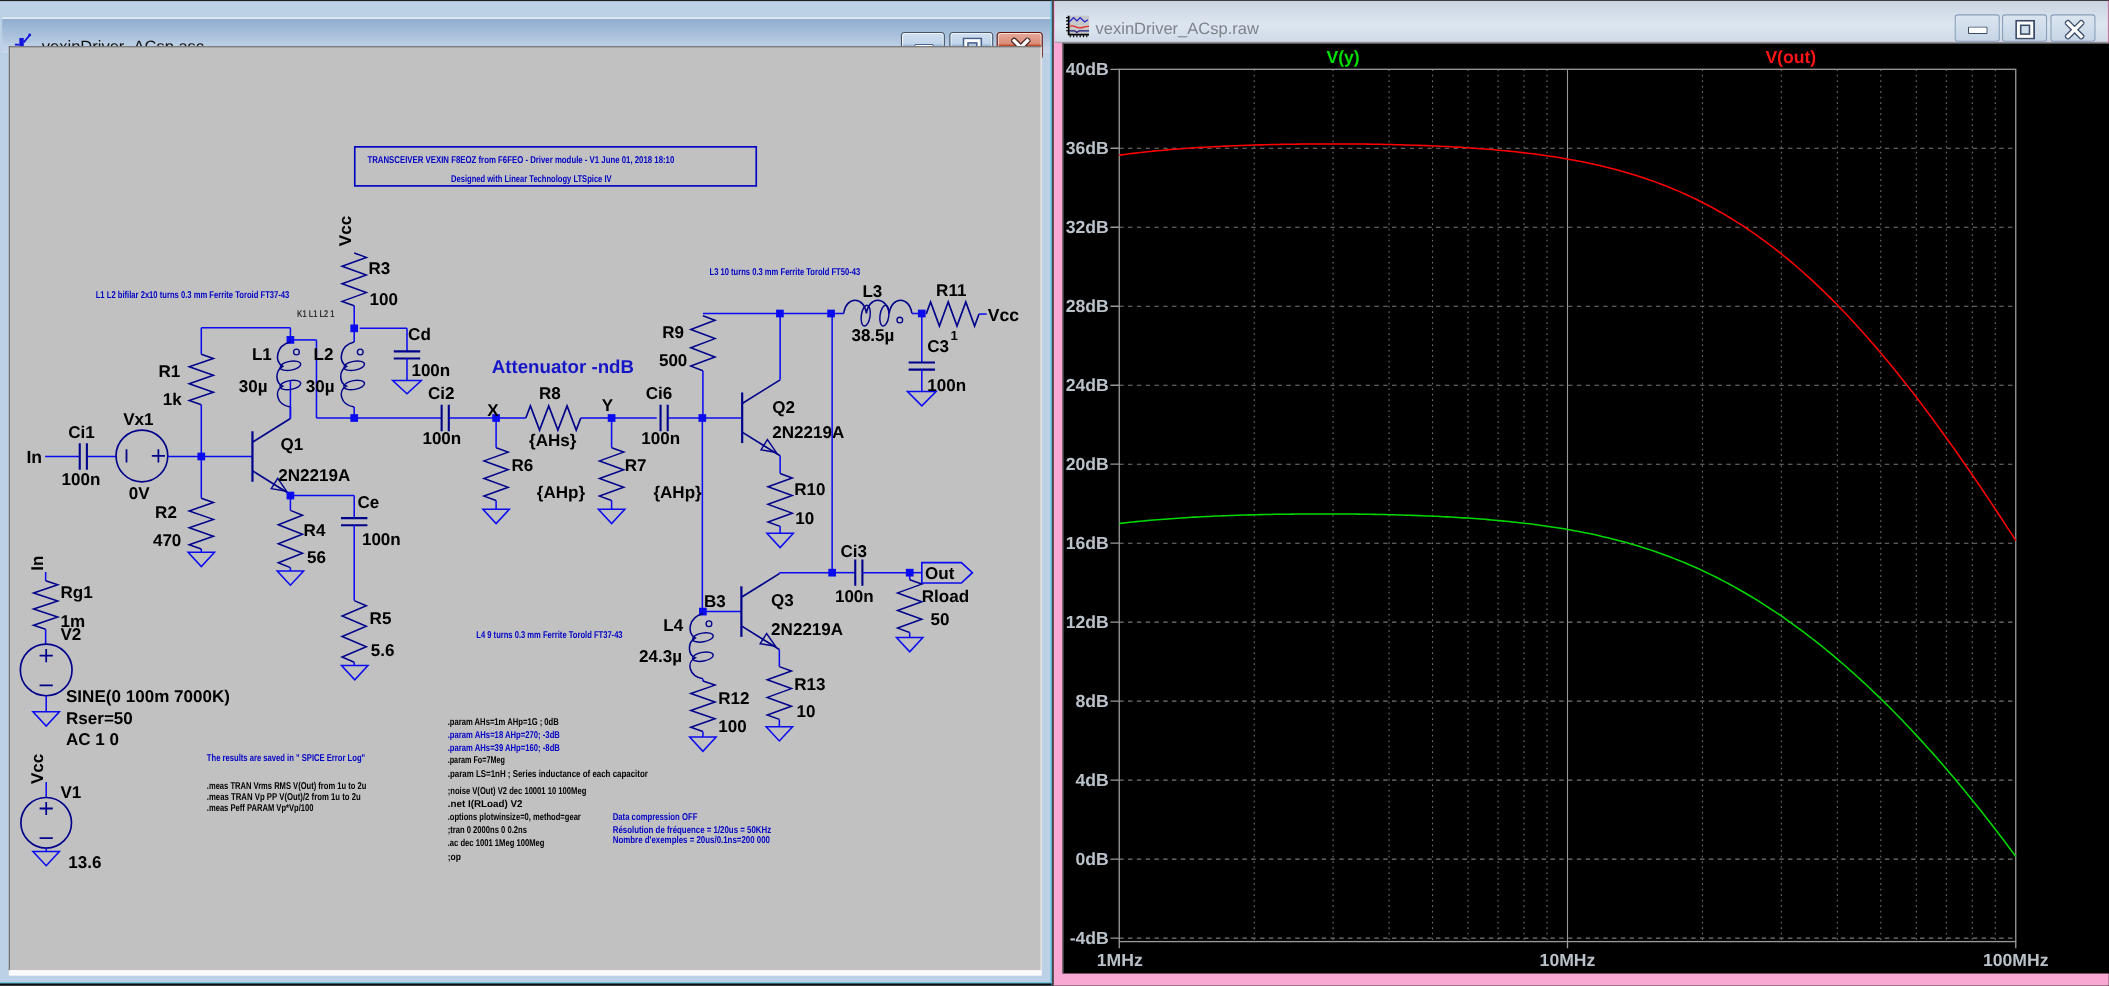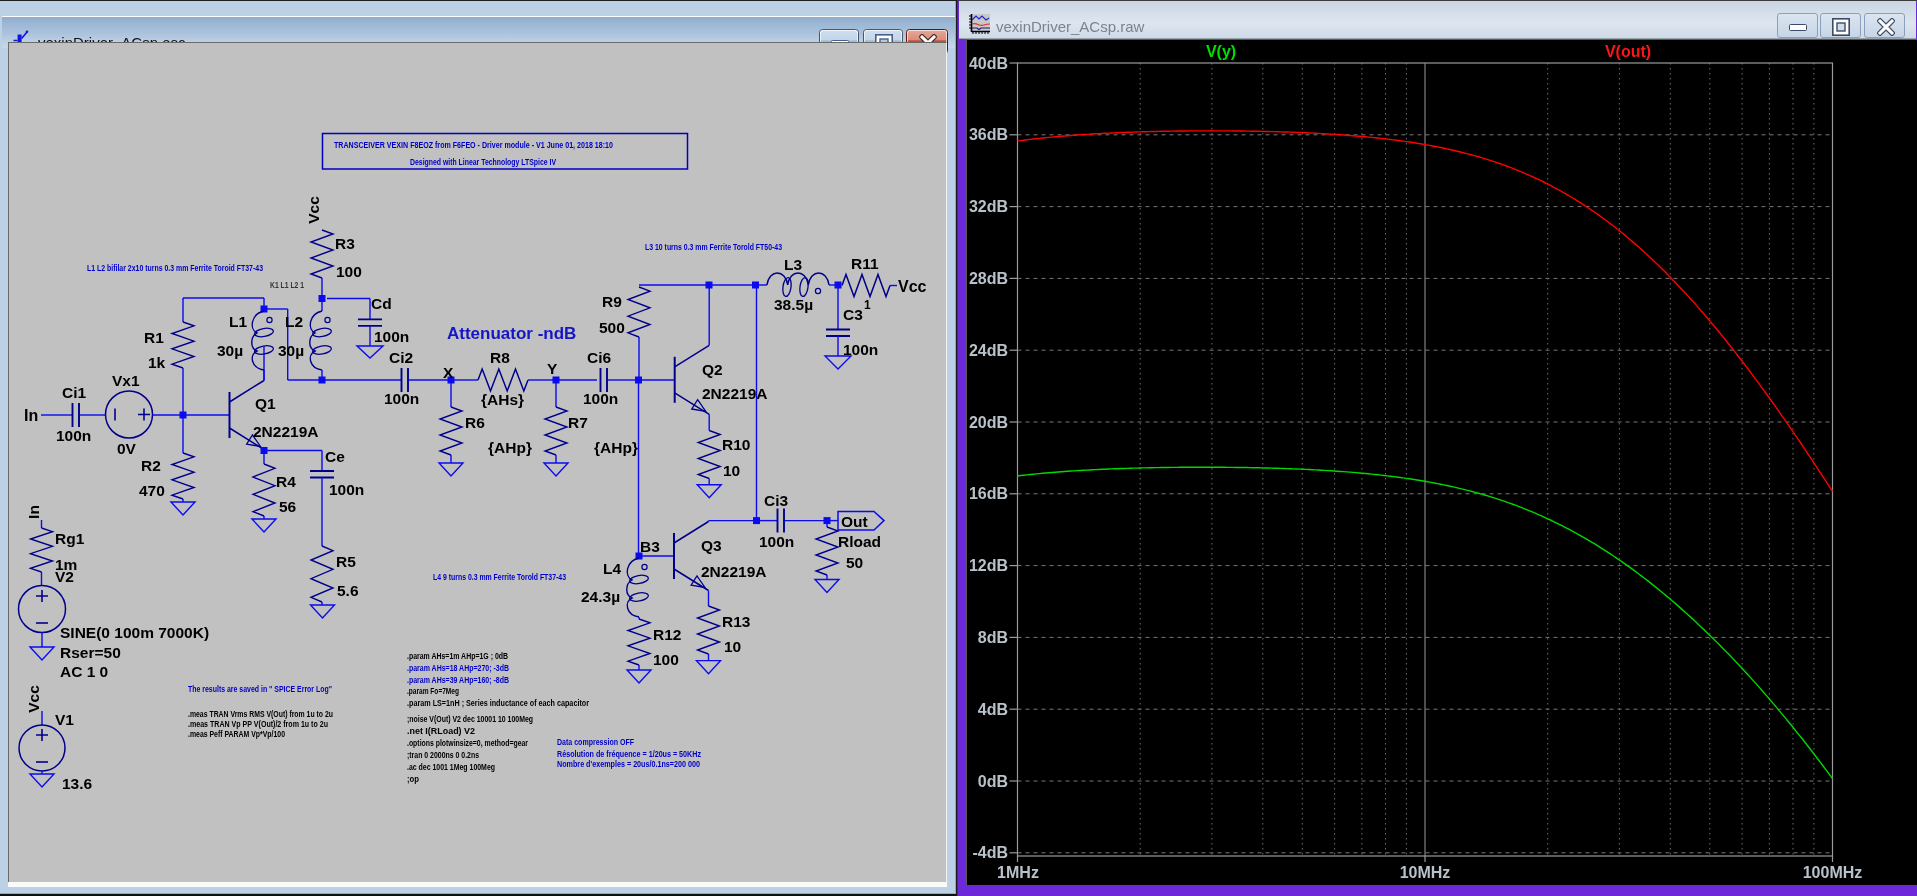--- a/index.html
+++ b/index.html
@@ -11,21 +11,21 @@
  border:1px solid #6a6a6a;border-right-color:#f2f2f2;border-bottom-color:#f2f2f2}
 #lw .cyanr{position:absolute;right:0;top:0;width:1px;height:896px;background:#46c8e6}
 #lw .cyanb{position:absolute;left:0;bottom:2px;width:956px;height:1px;background:#46c8e6}
 #lw .blackb{position:absolute;left:0;bottom:0;width:956px;height:2px;background:#101010}
 #lw .wstrip{position:absolute;left:8px;bottom:9px;width:939px;height:5px;background:#fafafa}
 .cbtn{position:absolute;top:12px;height:25px;border-radius:3.5px;border:1px solid #46576c}
 .cbtn .hi{position:absolute;inset:0;border-radius:3px;border:1px solid rgba(255,255,255,.65);border-bottom-color:rgba(255,255,255,.25)}
 #bmin{left:817px;width:40px;background:linear-gradient(180deg,#cfdff0 0%,#c2d5e9 45%,#a0bad6 46%,#a6bfd8 80%,#b2c8de 100%)}
 #bmax{left:860.5px;width:40px;background:linear-gradient(180deg,#cfdff0 0%,#c2d5e9 45%,#a0bad6 46%,#a6bfd8 80%,#b2c8de 100%)}
 #bclo{left:904px;width:42px;background:linear-gradient(180deg,#e4a99a 0%,#d98b78 45%,#c14f30 46%,#b8432a 80%,#c4563c 100%);border-color:#641208}
-#rw{left:957px;top:0;width:960px;height:896px;background:#6d28d9;border-top:1px solid #3c3c3c;border-left:1px solid #3c3c3c}
+#rw{left:957px;top:0;width:960px;height:896px;background:#f9a8d4;border-top:1px solid #3c3c3c;border-left:1px solid #3c3c3c}
 #rw .tb{position:absolute;left:1px;top:0;right:1px;height:38px;border-bottom:1px solid #99a3ac;background:linear-gradient(180deg,#c9d5e2 0%,#d9e2ed 45%,#dde6f0 60%,#cfdae7 100%)}
 #rw .title{position:absolute;left:37px;top:17px;font-size:15px;color:#7d838a}
 #rw .client{position:absolute;left:8px;top:38px;width:964px;height:846px;background:#000;border:1px solid #5a5a5a;border-right:none;border-bottom:none}
 .rbtn{position:absolute;top:12px;height:25px;width:41px;border-radius:3px;border:1px solid #8aa0ba;background:linear-gradient(180deg,#dbe5f0,#c6d5e6)}
 svg{position:absolute;display:block}
 </style></head><body>
 <div class="win" id="lw">
  <div class="tb">
   <svg style="left:11px;top:12px" width="18" height="24" viewBox="0 0 18 24">
     <rect x="4.6" y="5.5" width="4" height="12" fill="#1313e0"></rect>

